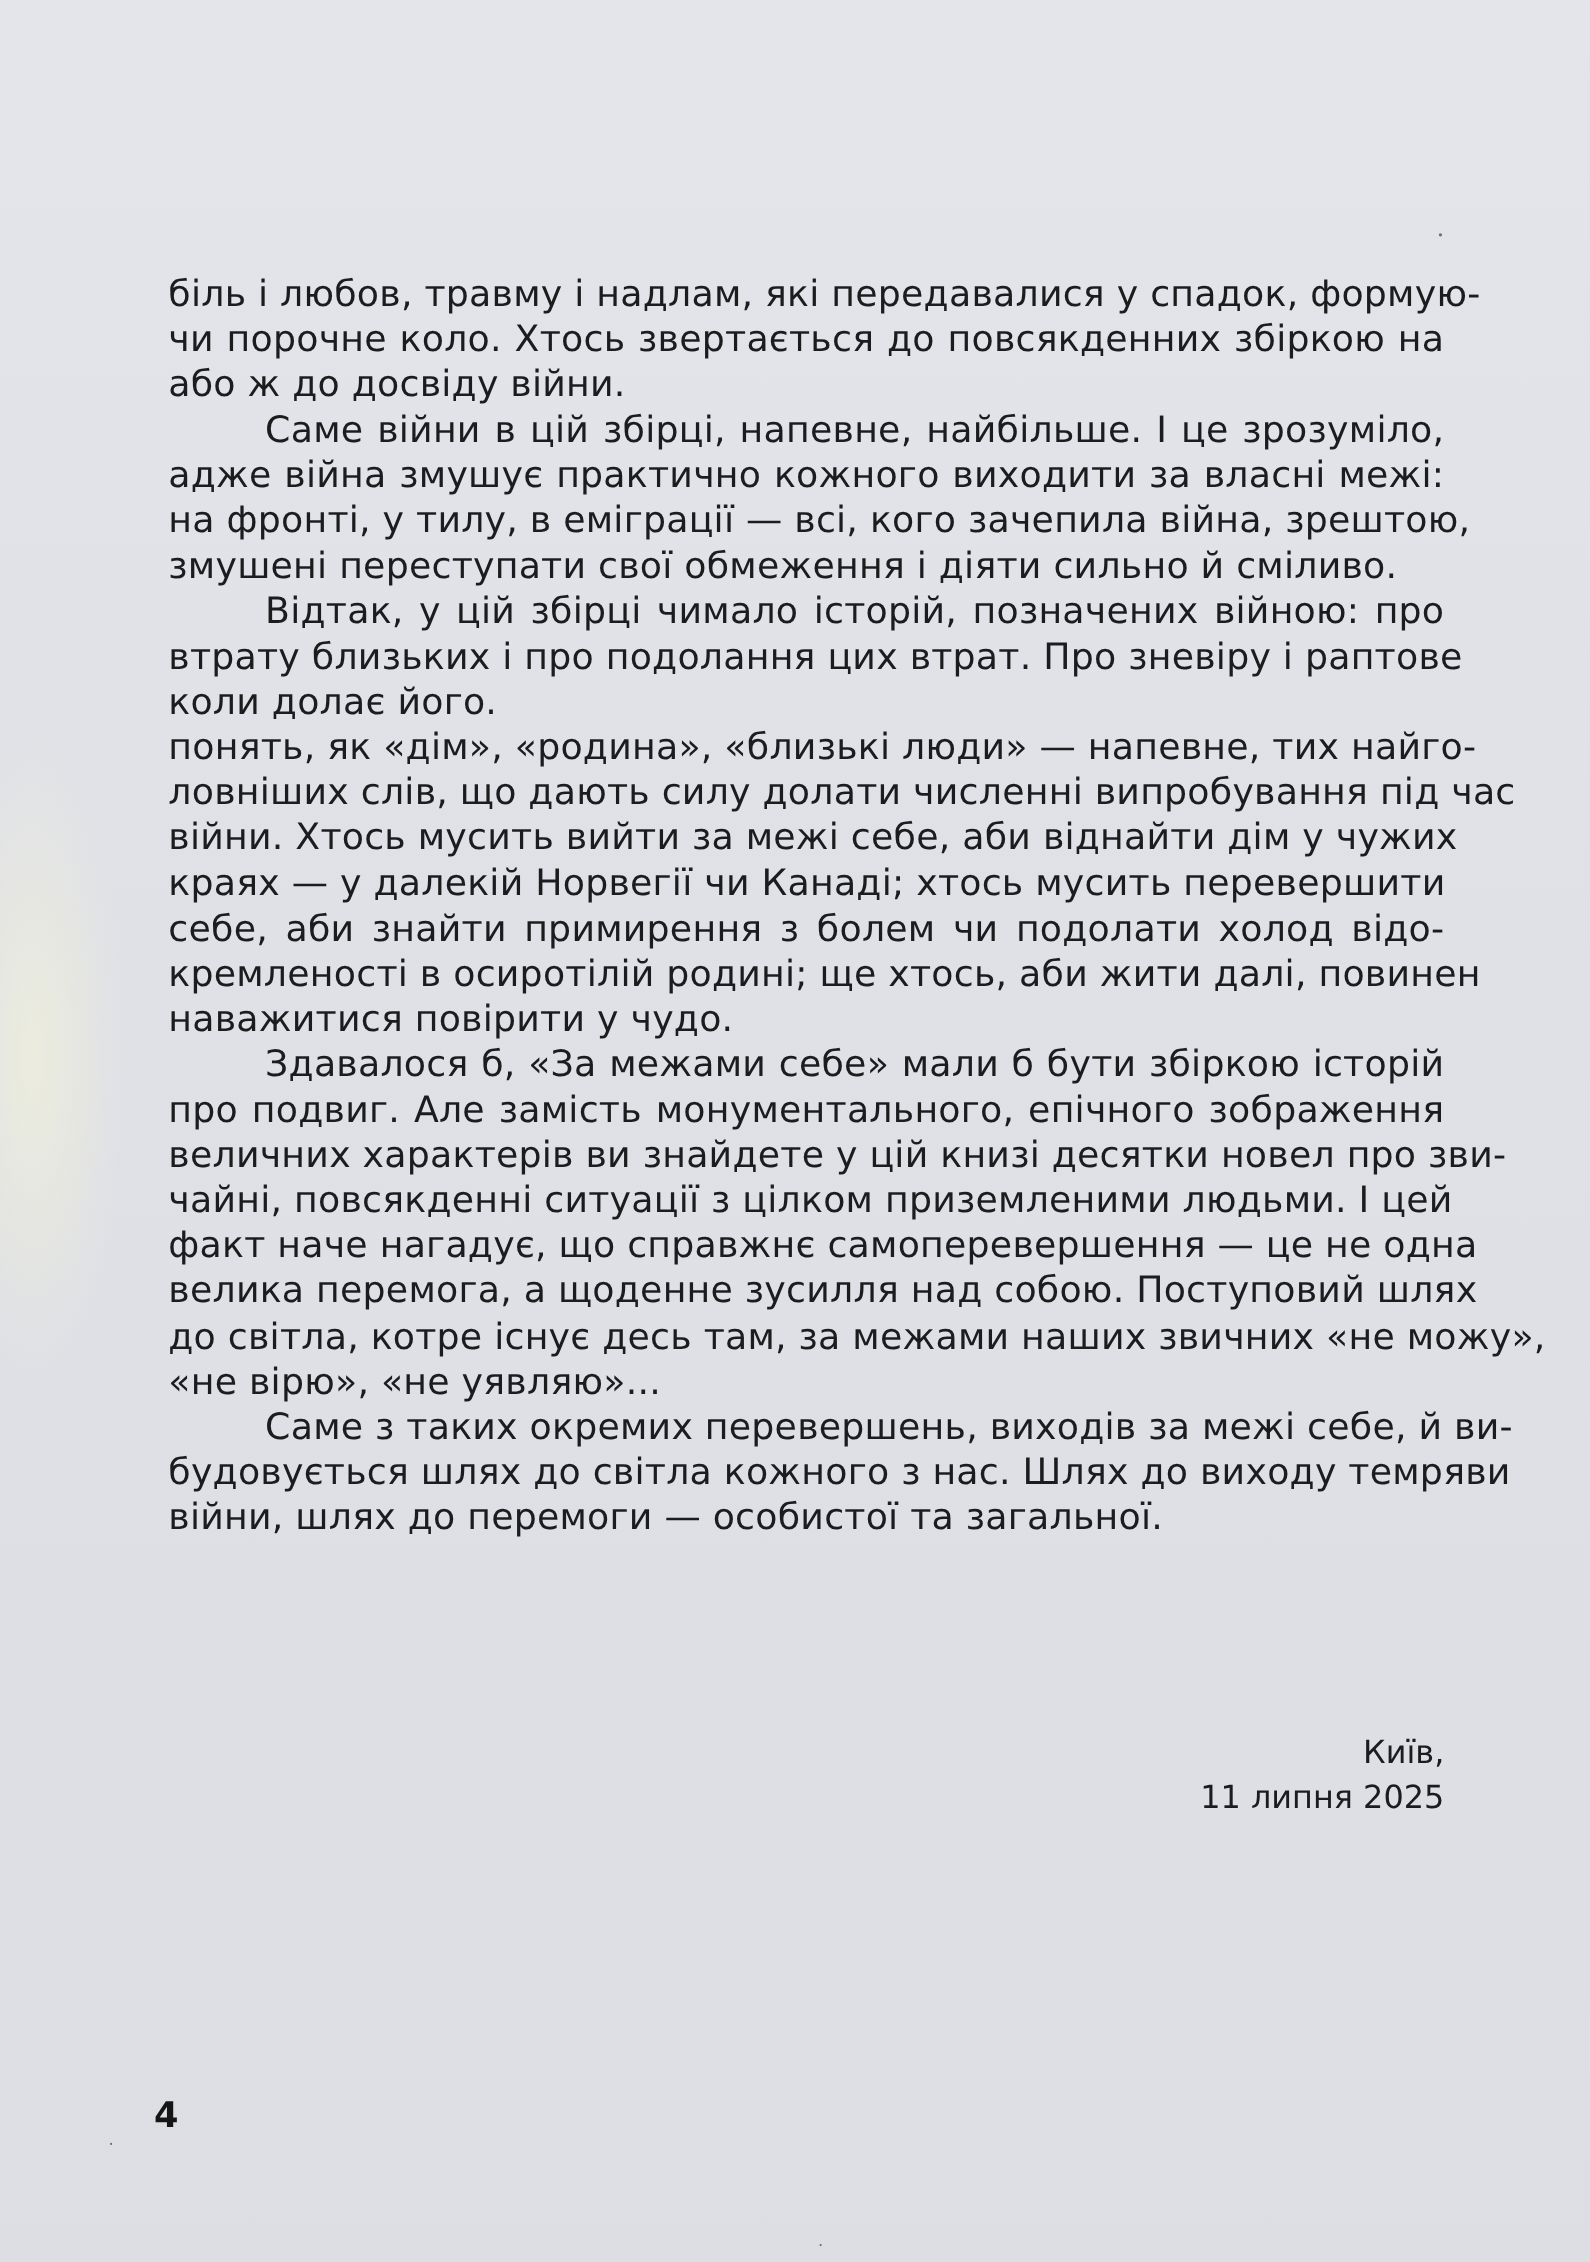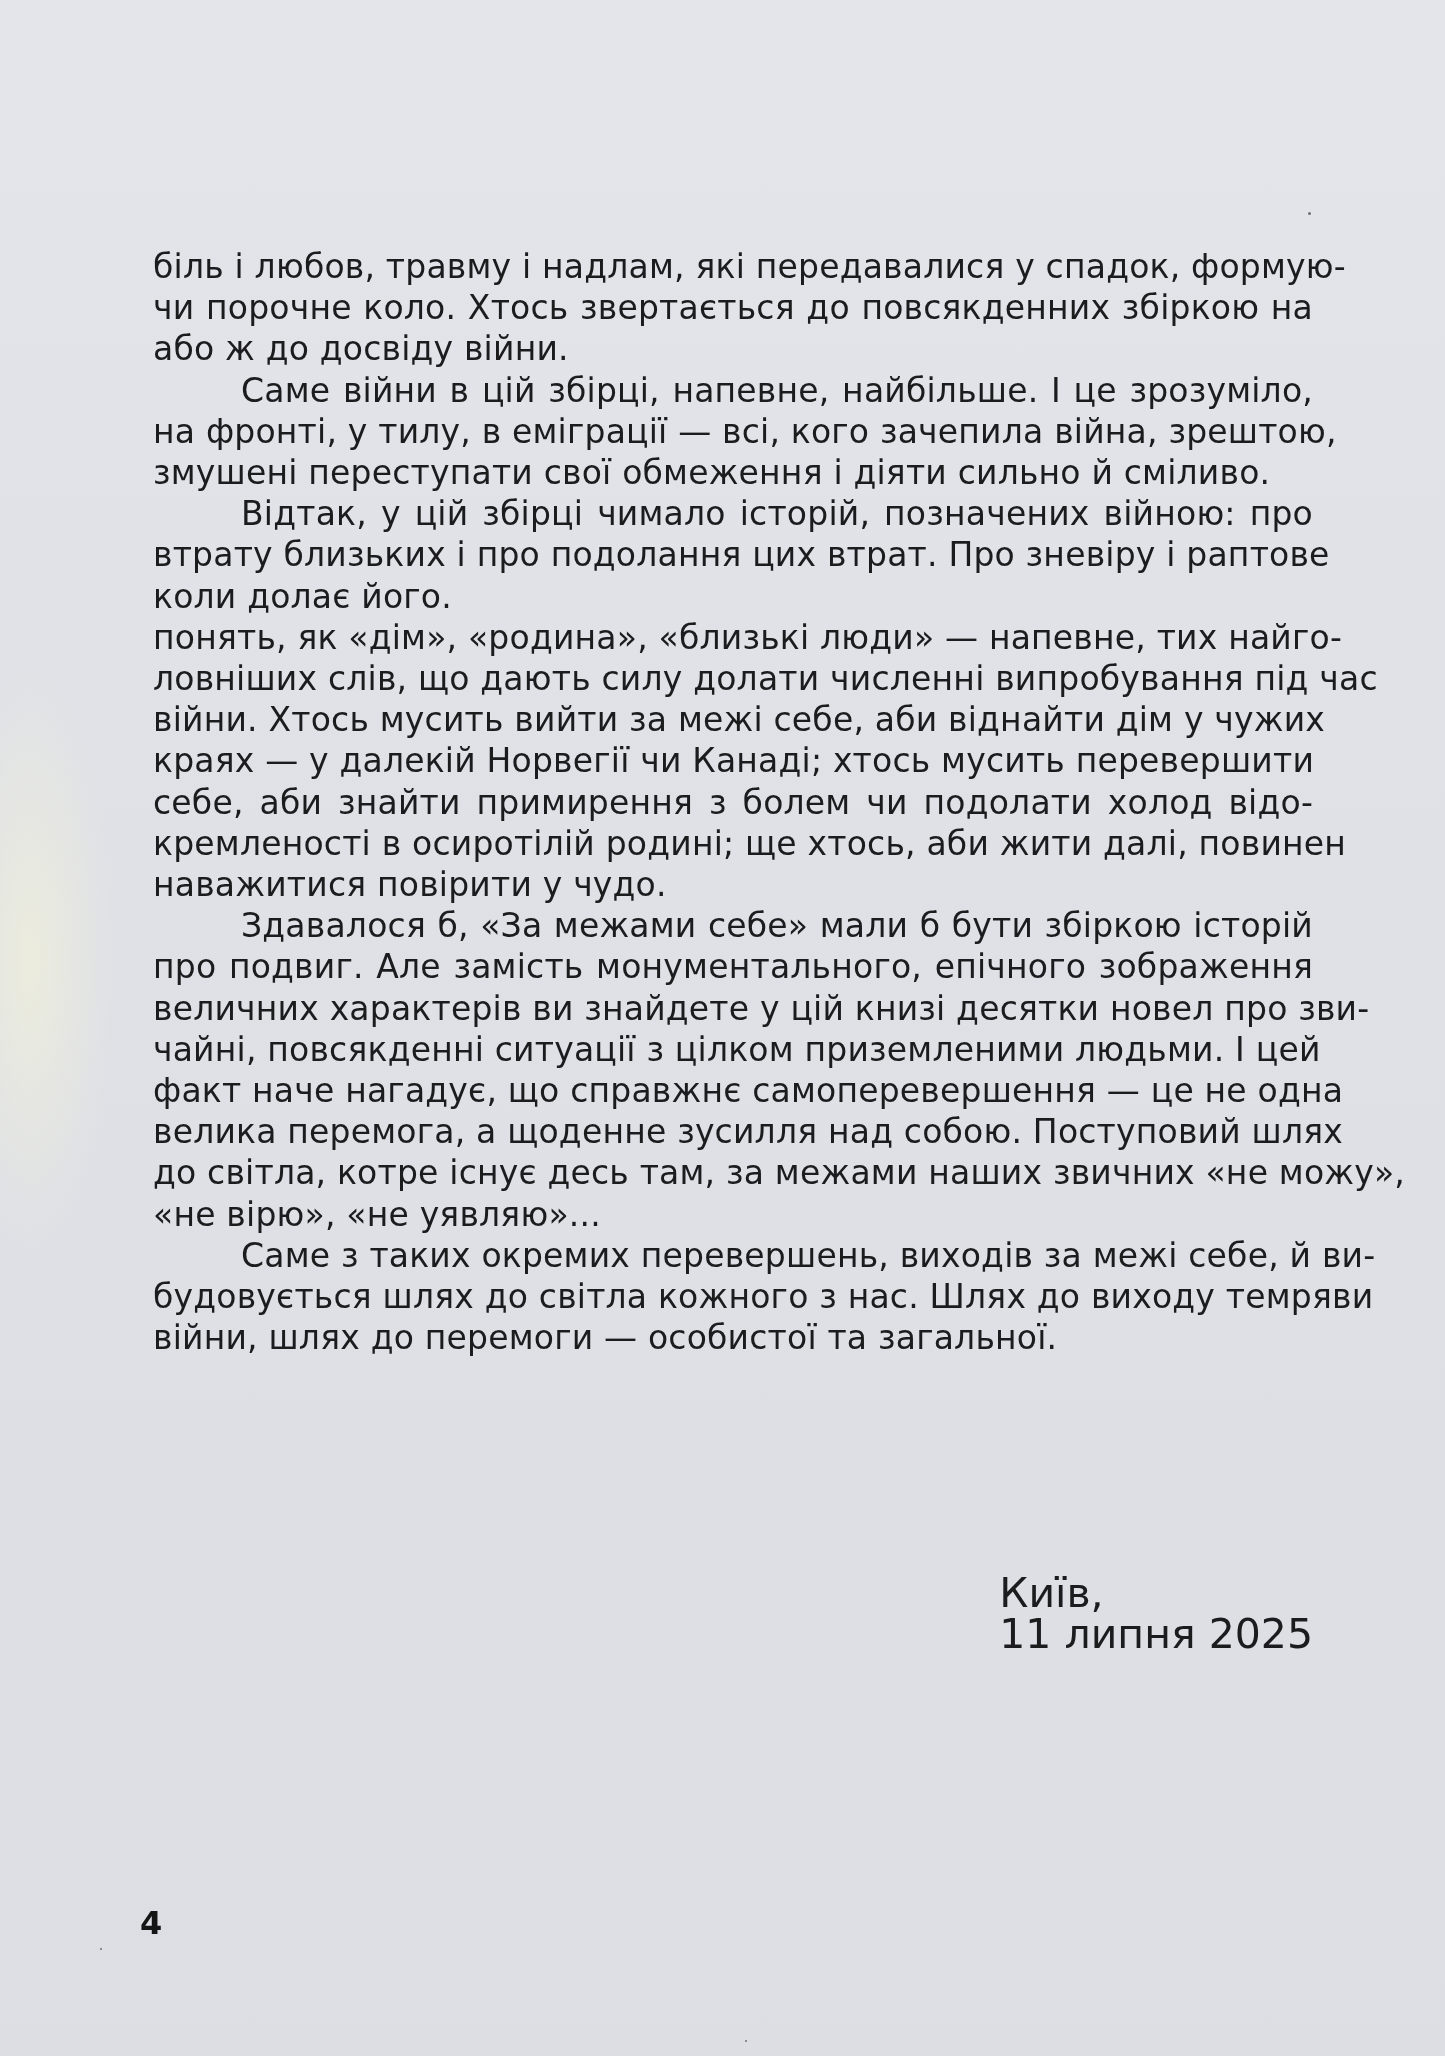--- a/index.html
+++ b/index.html
@@ -45,21 +45,22 @@
       text-align-last: justify;
       white-space: nowrap;
     }
     .line.last {
       text-align-last: left;
     }
     .signature {
       position: absolute;
       right: 132px;
       top: 1573px;
-      font-size: 41px;
+      text-align: right;
+      font-size: 29px;
       line-height: 41.2px;
     }
     .sig-line {
       display: block;
     }
     .page-number {
       position: absolute;
       left: 140px;
       top: 1904px;
       font-size: 32px;
@@ -86,20 +87,21 @@
   <div class="text-block">
 
     <p class="para">
       <span class="line">біль і любов, травму і надлам, які передавалися у спадок, формую-</span>
       <span class="line">чи порочне коло. Хтось звертається до повсякденних збіркою на</span>
       <span class="line last">або ж до досвіду війни.</span>
     </p>
 
     <p class="para">
       <span class="line" style="padding-left:88px;">Саме війни в цій збірці, напевне, найбільше. І це зрозуміло,</span>
+      <span class="line">адже війна змушує практично кожного виходити за власні межі:</span>
       <span class="line">на фронті, у тилу, в еміграції — всі, кого зачепила війна, зрештою,</span>
       <span class="line last">змушені переступати свої обмеження і діяти сильно й сміливо.</span>
     </p>
 
     <p class="para">
       <span class="line" style="padding-left:88px;">Відтак, у цій збірці чимало історій, позначених війною: про</span>
       <span class="line">втрату близьких і про подолання цих втрат. Про зневіру і раптове</span>
       <span class="line last">коли долає його.</span>
     </p>
 

